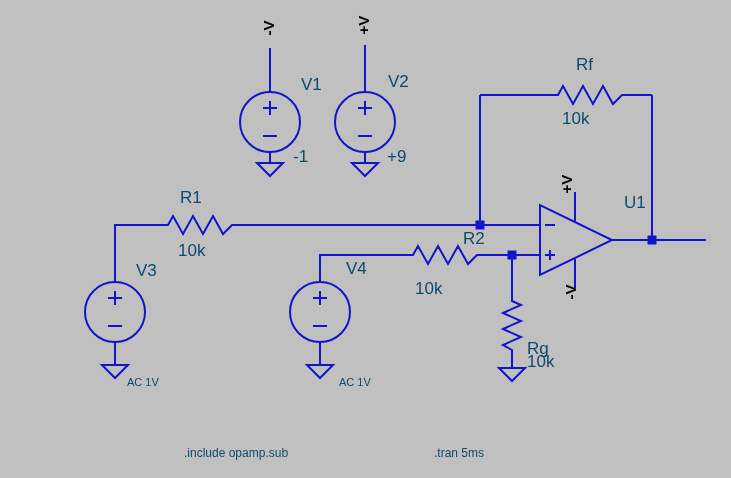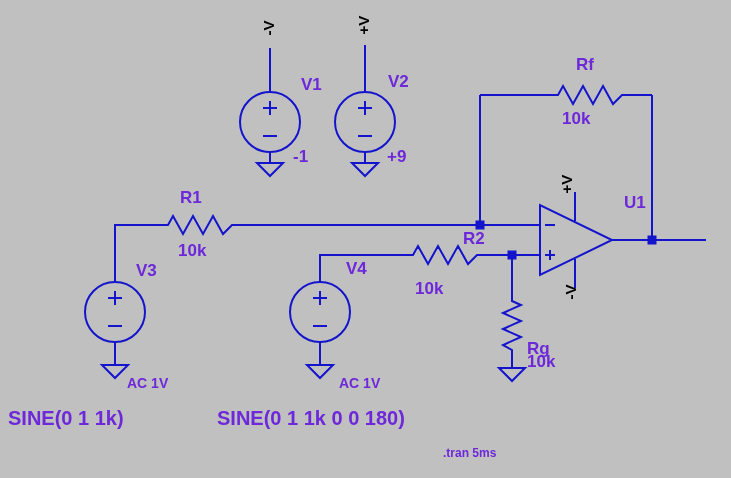--- a/index.html
+++ b/index.html
@@ -7,27 +7,27 @@
   .canvas {
     position: relative;
     width: 731px;
     height: 478px;
     background: #c0c0c0;
     overflow: hidden;
   }
   svg { position: absolute; left: 0; top: 0; }
   .lbl {
     position: absolute;
-    color: #6d28d9;
-    font-weight: bold;
+    color: #0c4a6e;
+    font-weight: normal;
     font-size: 17px;
     white-space: nowrap;
     line-height: 1.1;
   }
-  .lbl-sm { font-size: 14px; }
+  .lbl-sm { font-size: 11px; }
   .lbl-lg { font-size: 20px; }
   .lbl-dir { font-size: 12px; }
   .vlabel {
     position: absolute;
     width: 34px;
     height: 18px;
     line-height: 18px;
     text-align: center;
     transform: rotate(-90deg);
     color: #000;
@@ -137,18 +137,17 @@
 
   <span class="lbl" style="left:293px;top:148px">-1</span>
   <span class="lbl" style="left:387px;top:148px">+9</span>
   <span class="lbl" style="left:562px;top:110px">10k</span>
   <span class="lbl" style="left:178px;top:242px">10k</span>
   <span class="lbl" style="left:415px;top:280px">10k</span>
   <span class="lbl" style="left:527px;top:353px">10k</span>
 
   <span class="lbl lbl-sm" style="left:127px;top:376px">AC 1V</span>
   <span class="lbl lbl-sm" style="left:339px;top:376px">AC 1V</span>
-  <span class="lbl lbl-lg" style="left:8px;top:407px">SINE(0 1 1k)</span>
-  <span class="lbl lbl-lg" style="left:217px;top:407px">SINE(0 1 1k 0 0 180)</span>
 
-  <span class="lbl lbl-dir" style="left:443px;top:447px">.tran 5ms</span>
+  <span class="lbl lbl-dir" style="left:184px;top:447px">.include opamp.sub</span>
+  <span class="lbl lbl-dir" style="left:434px;top:447px">.tran 5ms</span>
 
 </div>
 
 </body></html>

